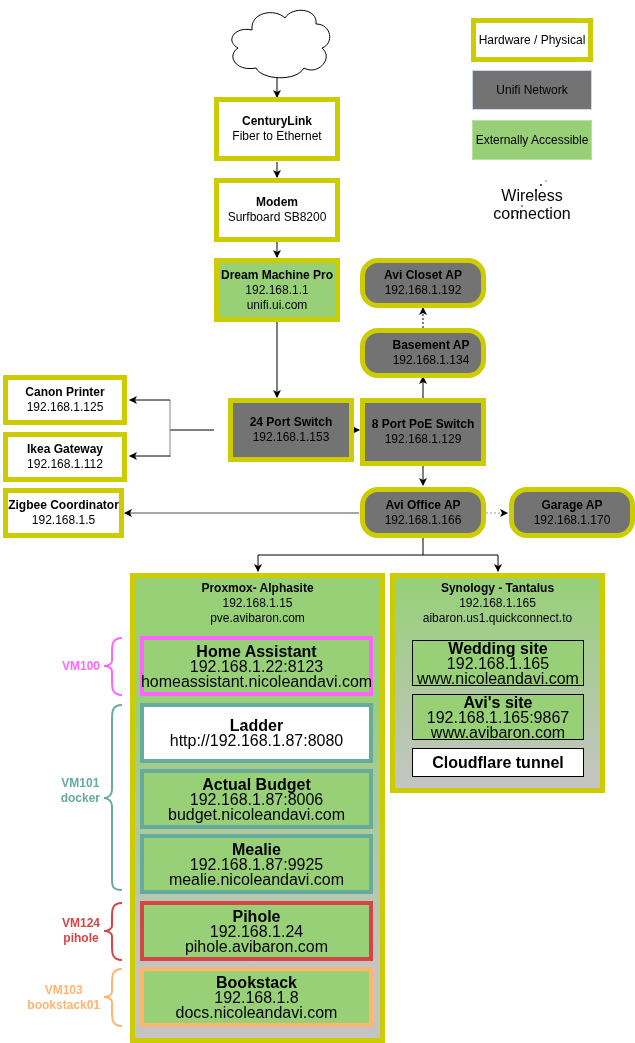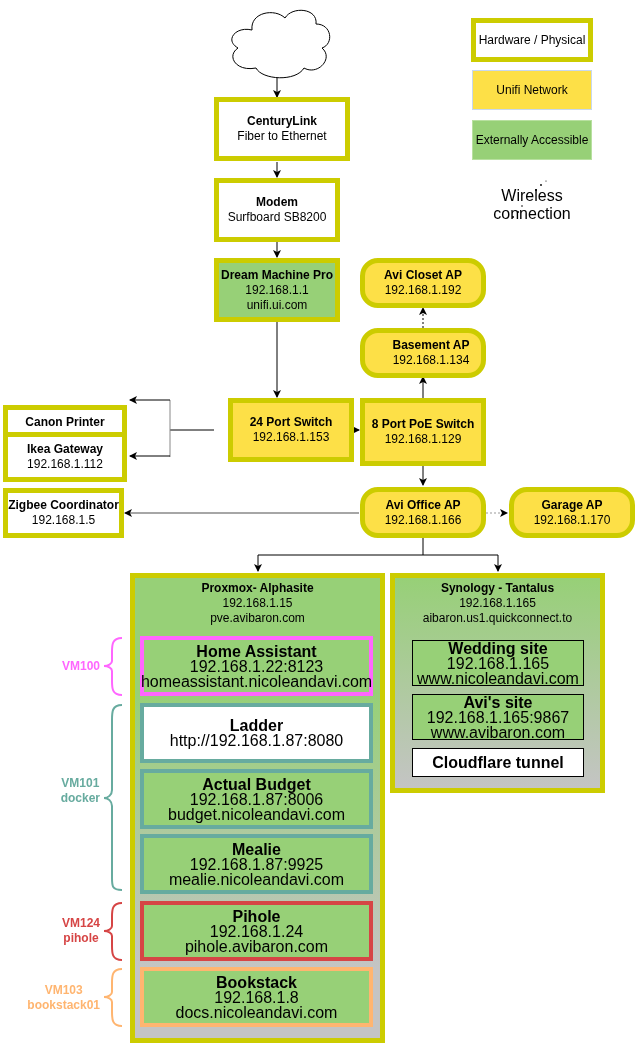--- a/index.html
+++ b/index.html
@@ -2,21 +2,21 @@
 <html><head>
 <meta charset="utf-8">
 <style>
   html,body{margin:0;padding:0;background:#fff;}
   body{width:635px;height:1043px;position:relative;overflow:hidden;font-family:"Liberation Sans",sans-serif;color:#000;}
   .abs{position:absolute;box-sizing:border-box;}
   .node{position:absolute;box-sizing:border-box;display:flex;flex-direction:column;align-items:center;justify-content:center;text-align:center;font-size:12px;line-height:15px;}
   .node b{font-weight:bold;}
   .hw{border:5px solid #cccc00;}
   .white{background:#fff;}
-  .blue{background:#fde047;}
+  .blue{background:#737373;}
   .green{background:#97d077;}
   .pill{border-radius:18px;}
   .vm{position:absolute;box-sizing:border-box;display:flex;flex-direction:column;align-items:center;justify-content:center;text-align:center;font-size:16px;line-height:15px;}
   .vmlabel{position:absolute;font-size:12px;font-weight:bold;text-align:right;line-height:15px;}
   svg.lines{position:absolute;left:0;top:0;}
   .legend-box{position:absolute;box-sizing:border-box;display:flex;align-items:center;justify-content:center;font-size:12px;}
 </style>
 </head>
 <body>
 
@@ -78,21 +78,21 @@
     <span>Hardware / Physical</span>
   </div>
 <div class="legend-box blue" style="left:472px;top:70px;width:120px;height:40px;border:1px solid #c8d8ee;">
     <span>Unifi Network</span>
   </div>
 <div class="legend-box green" style="left:472px;top:120px;width:120px;height:40px;border:1px solid #b8e0a0;">
     <span>Externally Accessible</span>
   </div>
 <div class="abs" style="left:472px;top:187px;width:120px;text-align:center;font-size:16px;">Wireless connection</div>
 
-<div class="node hw white" style="left:214px;top:97px;width:136px;height:64px;">
+<div class="node hw white" style="left:214px;top:97px;width:126px;height:64px;">
   <b>CenturyLink</b>
   <span>Fiber to Ethernet</span>
 </div>
 <div class="node hw white" style="left:214px;top:178px;width:126px;height:64px;text-align:right;">
   <b>Modem</b>
   <span>Surfboard SB8200</span>
 </div>
 <div class="node hw green" style="left:214px;top:258px;width:126px;height:64px;">
   <b>Dream Machine Pro</b>
   <span>192.168.1.1</span>
@@ -108,21 +108,21 @@
 </div>
 <div class="node hw blue pill" style="left:360px;top:258px;width:126px;height:50px;">
   <b>Avi Closet AP</b>
   <span>192.168.1.192</span>
 </div>
 <div class="node hw blue pill" style="left:360px;top:328px;width:126px;height:50px;padding-left:16px;">
   <b>Basement AP</b>
   <span>192.168.1.134</span>
 </div>
 
-<div class="node hw white" style="left:3px;top:375px;width:124px;height:50px;margin-top:30px;">
+<div class="node hw white" style="left:3px;top:375px;width:124px;height:50px;">
   <b>Canon Printer</b>
   <span>192.168.1.125</span>
 </div>
 <div class="node hw white" style="left:3px;top:432px;width:124px;height:50px;">
   <b>Ikea Gateway</b>
   <span>192.168.1.112</span>
 </div>
 <div class="node hw white" style="left:3px;top:488px;width:121px;height:50px;">
   <b>Zigbee Coordinator</b>
   <span>192.168.1.5</span>

